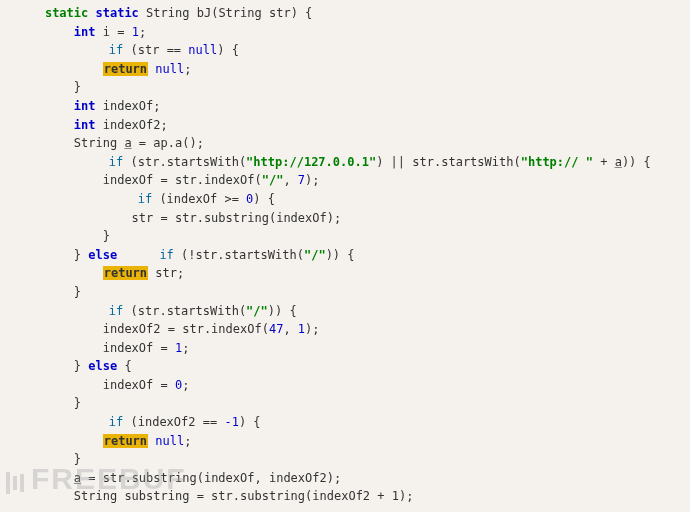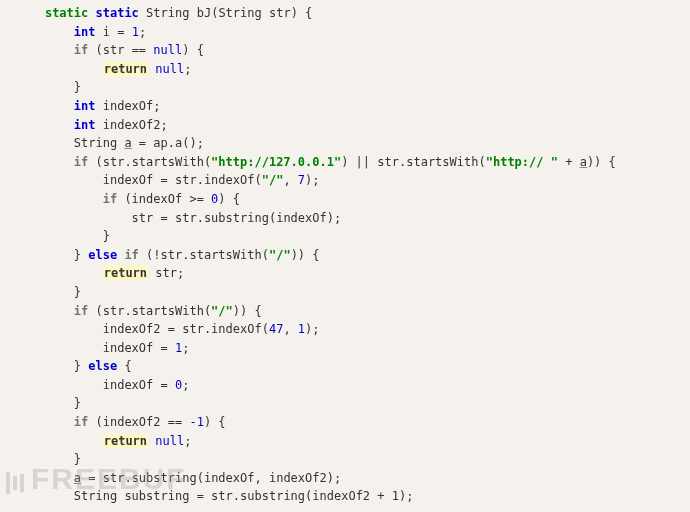--- a/index.html
+++ b/index.html
@@ -20,23 +20,23 @@
       position: relative;
     }
     .code-line {
       white-space: pre;
     }
     .kw-public { color: #008000; font-weight: bold; }
     .kw-static { color: #0000cc; font-weight: bold; }
     .kw-type { color: #333; }
     .kw-int { color: #0000cc; font-weight: bold; }
     .kw-null { color: #0000cc; font-weight: normal; }
-    .kw-if { color: #737373; font-weight: bold; }
+    .kw-if { color: #0369a1; font-weight: normal; margin-left: 35px; }
     .kw-else { color: #0000cc; font-weight: bold; }
-    .kw-return-hl { background: #fef9c3; color: #333; font-weight: bold; padding: 0 1px; }
+    .kw-return-hl { background: #eab308; color: #333; font-weight: bold; padding: 0 1px; }
     .method-name { color: #333; text-align: right; }
     .param { color: #333; }
     .num { color: #0000cc; }
     .str { color: #008000; font-weight: bold; }
     .underline { text-decoration: underline; text-decoration-color: #888; }
     .watermark {
       position: absolute;
       bottom: 8px;
       left: 6px;
       font-family: Arial, sans-serif;

